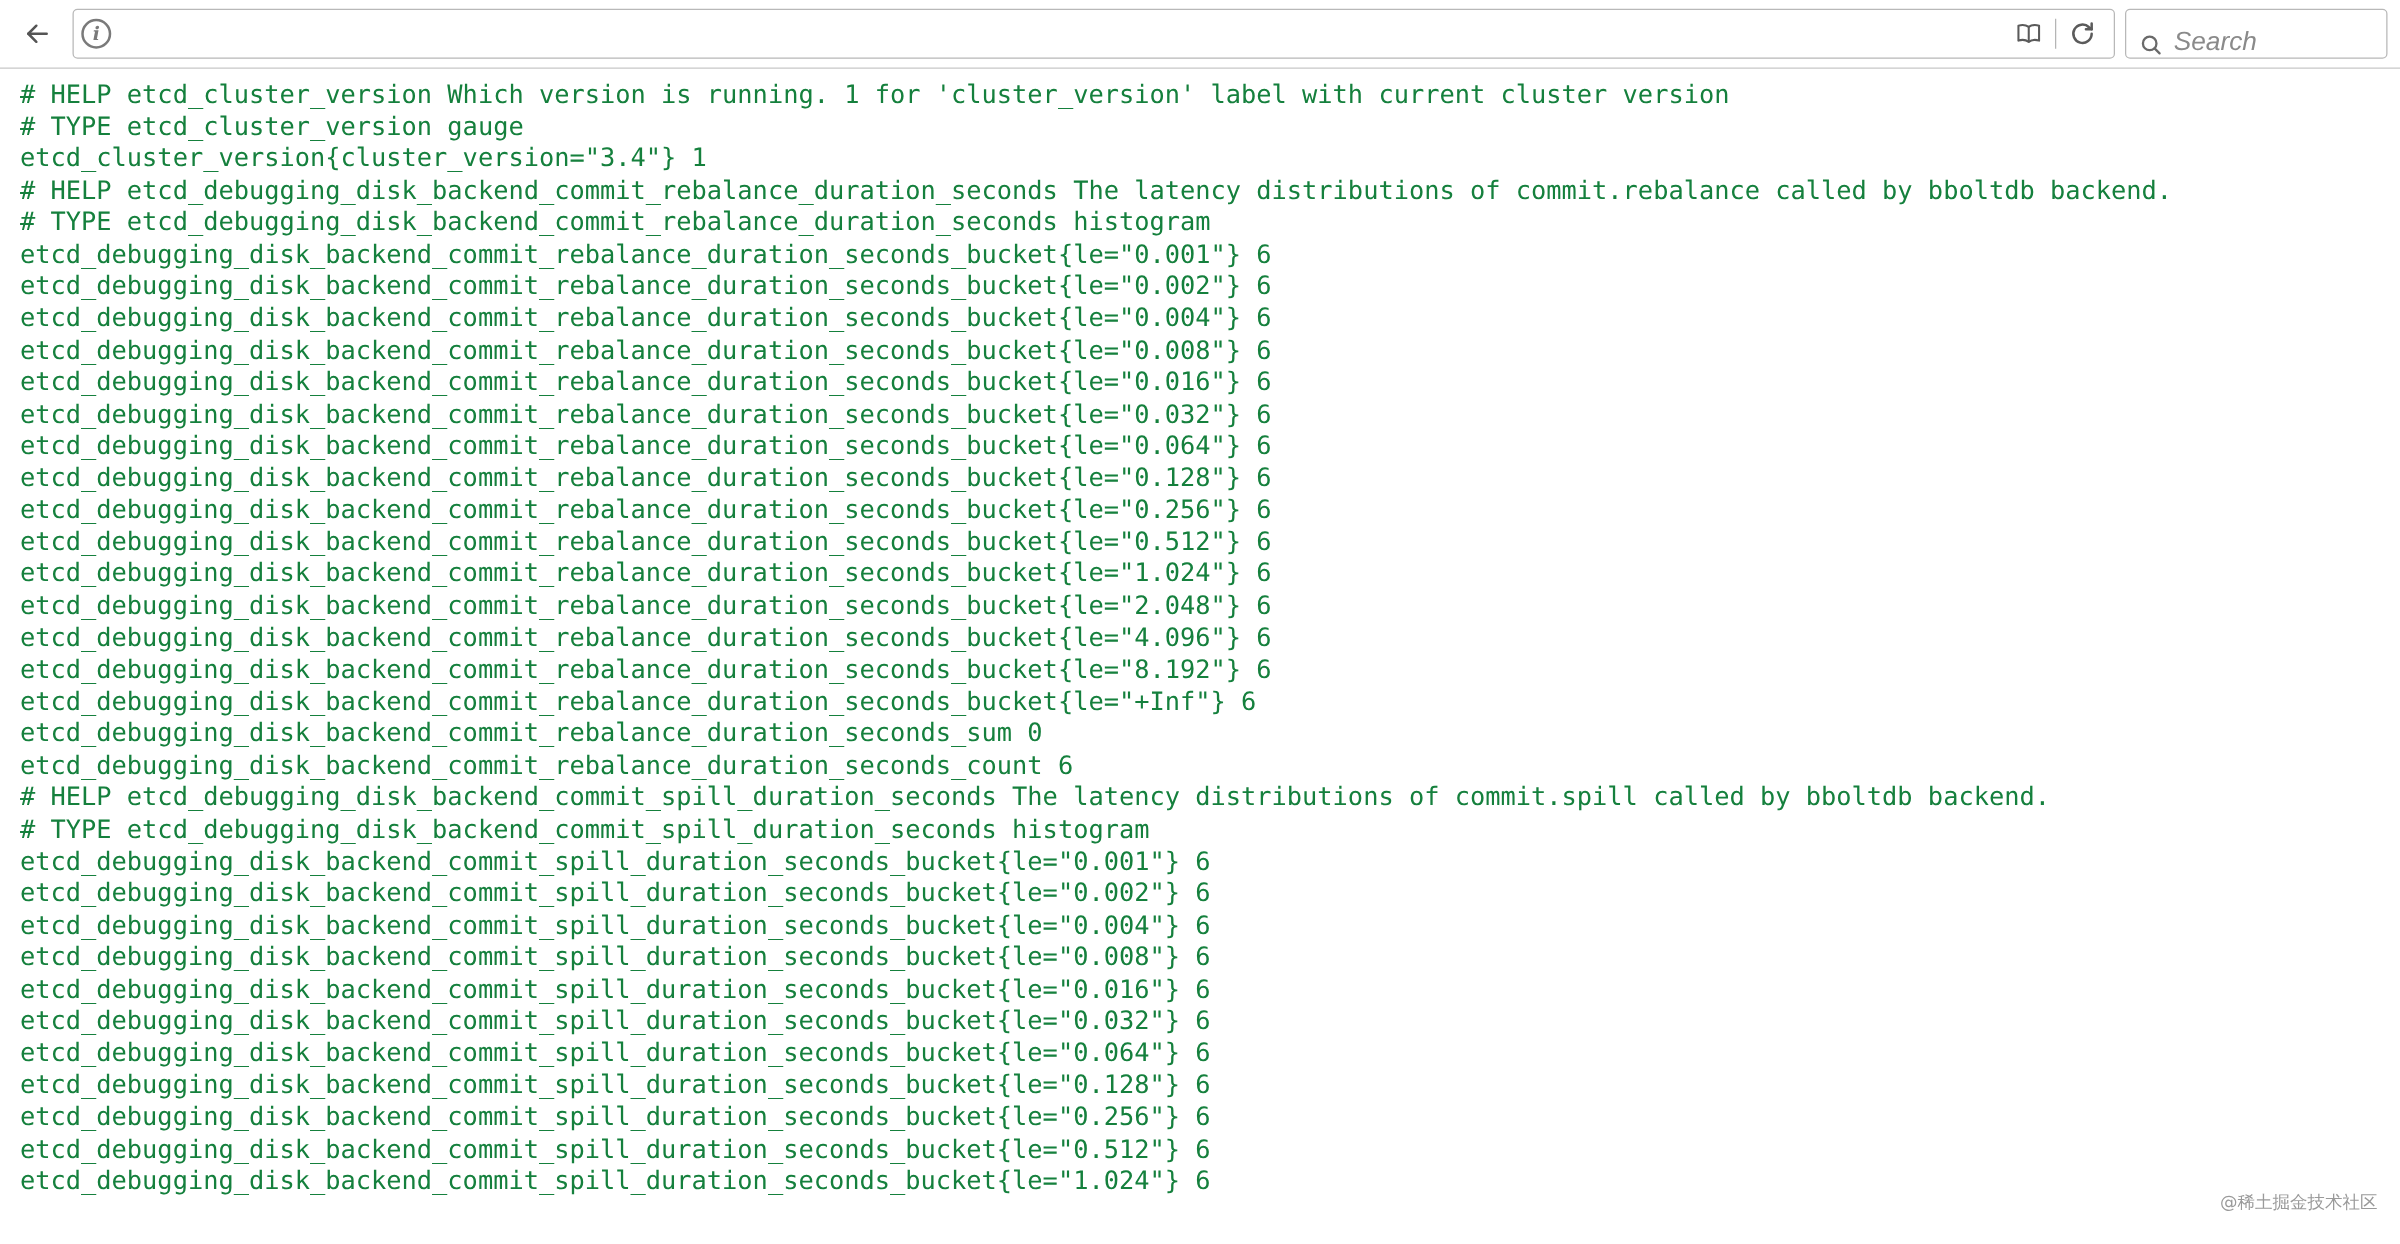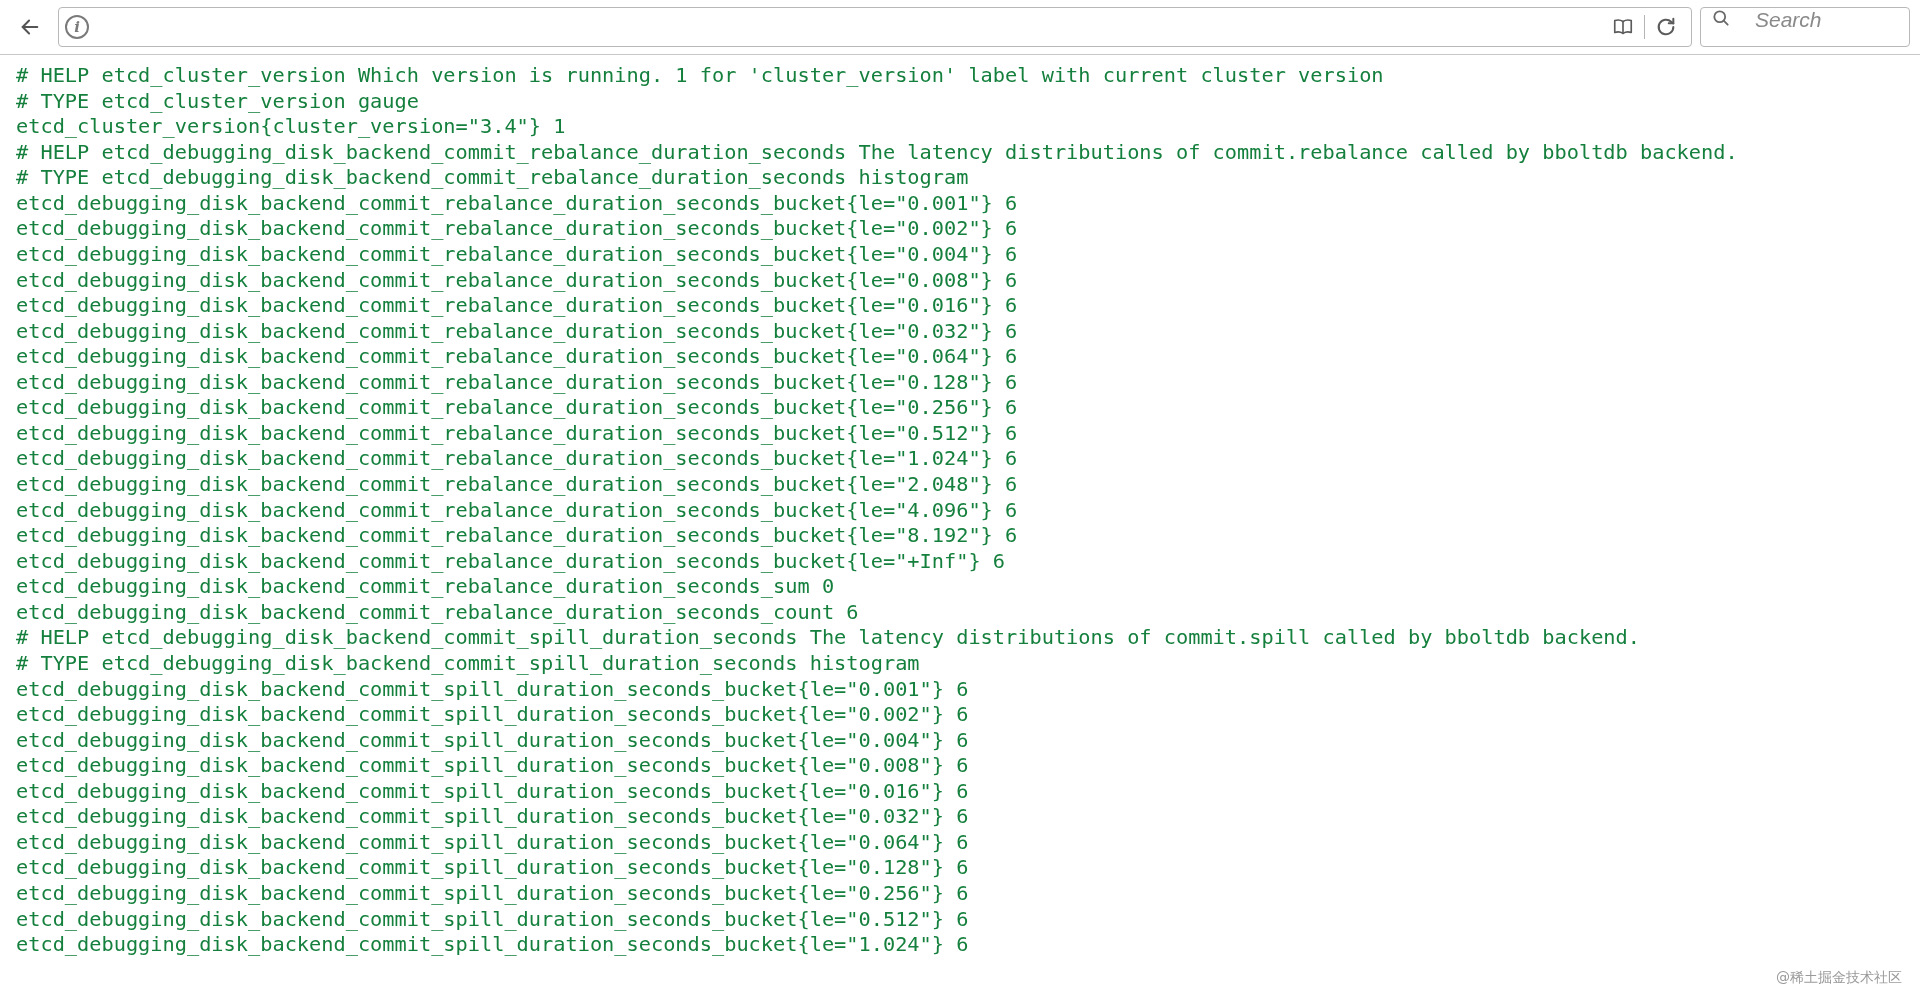--- a/index.html
+++ b/index.html
@@ -60,25 +60,25 @@
     cursor: pointer;
   }
   .url-action svg { width: 22px; height: 22px; }
   .url-divider {
     width: 1px; height: 24px; background: #b5b5b5; margin: 0 2px;
   }
 
   .search-box {
     flex: 0 0 210px;
     height: 40px;
-    display: flex; align-items: flex-start;
+    display: flex; align-items: flex-end;
     border: 1px solid #b8b8b8;
     border-radius: 4px;
     padding: 0 10px;
-    gap: 24px;
+    gap: 8px;
     background: #fff;
   }
   .search-box svg { width: 20px; height: 20px; color: #6a6a6a; flex: 0 0 auto;}
   .search-box input {
     border: none; outline: none;
     font-size: 21px; color: #333;
     width: 100%;
     background: transparent;
     font-style: italic;
   }
@@ -92,21 +92,21 @@
     font-family: "DejaVu Sans Mono", "Liberation Mono", Menlo, Consolas, monospace;
     font-size: 20.3px;
     line-height: 1.26;
     color: #15803d;
     white-space: pre;
   }
   .line { display: block; }
 
   .watermark {
     position: fixed;
-    right: 18px; bottom: 8px;
+    right: 18px; bottom: 24px;
     font-size: 14px; color: #9a9a9a;
     font-family: "DejaVu Sans", sans-serif;
     pointer-events: none;
   }
 </style>
 </head>
 <body>
 
 <div class="chrome-bar">
   <div class="back-btn">

